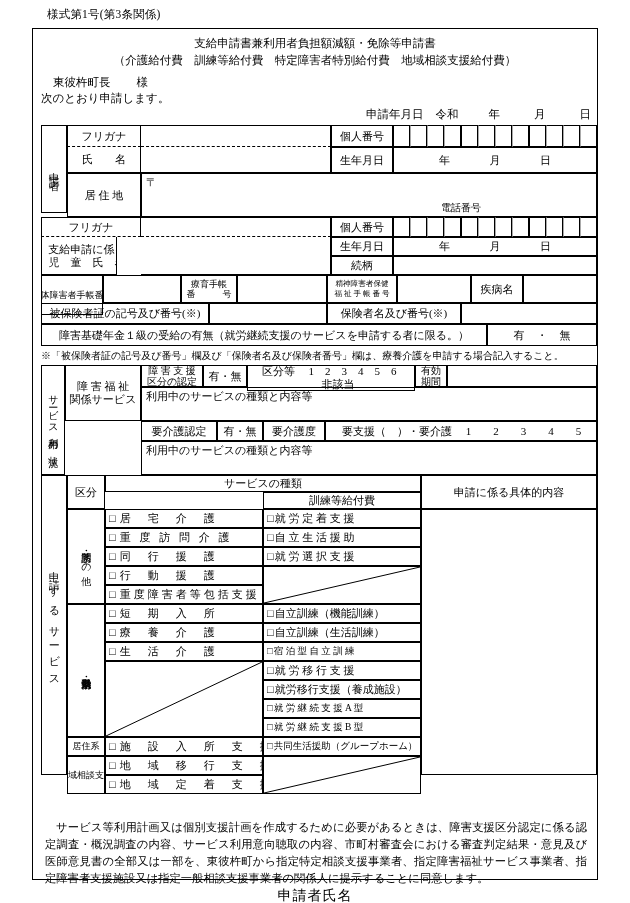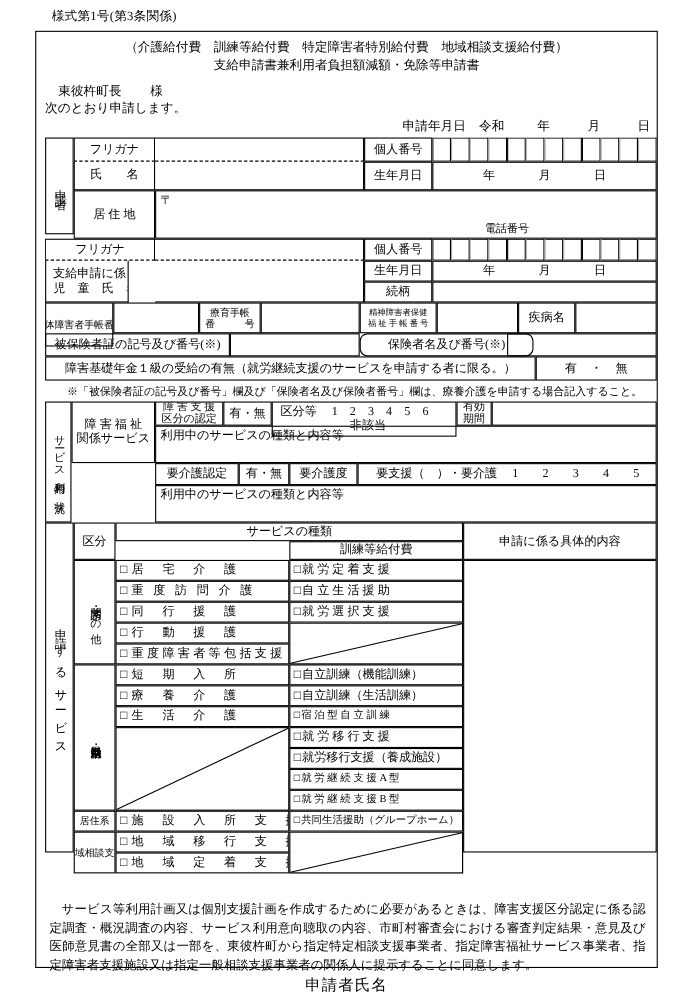--- a/index.html
+++ b/index.html
@@ -148,22 +148,22 @@
 </head>
 <body>
 
 <div class="page">
 
   <div class="form-no">様式第1号(第3条関係)</div>
 
   <div class="outer-box">
 
     <div class="title-block">
+      <div class="title-line">支給申請書兼利用者負担額減額・免除等申請書</div>
       <div class="title-line">（介護給付費　訓練等給付費　特定障害者特別給付費　地域相談支援給付費）</div>
-      <div class="title-line">支給申請書兼利用者負担額減額・免除等申請書</div>
     </div>
 
     <div class="addressee">
       <span>東彼杵町長</span><span class="sama">様</span>
     </div>
     <div class="statement">次のとおり申請します。</div>
 
     <div class="appdate">
       <span class="ad-label">申請年月日</span><span class="ad-era">令和</span><span class="ad-y">年</span><span class="ad-m">月</span><span class="ad-d">日</span>
     </div>
@@ -263,46 +263,46 @@
     <div class="cell xsmall" style="left:294px; top:246px; width:70px; height:28px; flex-direction:column;">
       <div>精神障害者保健</div>
       <div>福 祉 手 帳 番 号</div>
     </div>
     <div class="cell" style="left:364px; top:246px; width:74px; height:28px;"></div>
     <div class="cell" style="left:438px; top:246px; width:52px; height:28px;">疾病名</div>
     <div class="cell" style="left:490px; top:246px; width:74px; height:28px;"></div>
 
     <div class="cell" style="left:8px; top:274px; width:168px; height:21px;">被保険者証の記号及び番号(※)</div>
     <div class="cell" style="left:176px; top:274px; width:118px; height:21px;"></div>
-    <div class="cell" style="left:294px; top:274px; width:158px; height:21px;border-radius:7px;">保険者名及び番号(※)</div>
+    <div class="cell" style="left:294px; top:274px; width:134px; height:21px;">保険者名及び番号(※)</div>
     <div class="cell" style="left:428px; top:274px; width:136px; height:21px;"></div>
 
     <div class="cell" style="left:8px; top:295px; width:446px; height:22px;">障害基礎年金１級の受給の有無（就労継続支援のサービスを申請する者に限る。）</div>
     <div class="cell" style="left:454px; top:295px; width:110px; height:22px;">
       <span>有</span>
       <span style="display:inline-block;width:12px;"></span>
       <span>・</span>
       <span style="display:inline-block;width:12px;"></span>
       <span>無</span>
     </div>
 
-    <div class="note" style="left:8px; top:320px;margin-left:20px;">※「被保険者証の記号及び番号」欄及び「保険者名及び保険者番号」欄は、療養介護を申請する場合記入すること。</div>
+    <div class="note" style="left:8px; top:320px;">※「被保険者証の記号及び番号」欄及び「保険者名及び保険者番号」欄は、療養介護を申請する場合記入すること。</div>
 
     <div class="cell vert2" style="left:8px; top:336px; width:24px; height:110px; letter-spacing:2px;">サービス利用の状況</div>
 
     <div class="cell" style="left:32px; top:336px; width:76px; height:56px; flex-direction:column;">
       <div>障 害 福 祉</div>
       <div>関係サービス</div>
     </div>
     <div class="cell" style="left:108px; top:336px; width:62px; height:22px; flex-direction:column; font-size:10px;">
       <div>障 害 支 援</div>
       <div>区分の認定</div>
     </div>
     <div class="cell" style="left:170px; top:336px; width:44px; height:22px;">有・無</div>
-    <div class="cell" style="left:214px; top:336px; width:168px; height:32px; flex-direction:column; align-items:flex-start; padding-left:7px;">
+    <div class="cell" style="left:214px; top:336px; width:168px; height:26px; flex-direction:column; align-items:flex-start; padding-left:14px;">
       <div style="white-space:nowrap;">
         <span>区分等</span>
         <span style="display:inline-block;width:8px;"></span>
         <span>1　2　3　4　5　6</span>
       </div>
       <div style="width:100%; text-align:center;">非該当</div>
     </div>
     <div class="cell" style="left:382px; top:336px; width:32px; height:22px; flex-direction:column; font-size:10px;">
       <div>有効</div>
       <div>期間</div>

